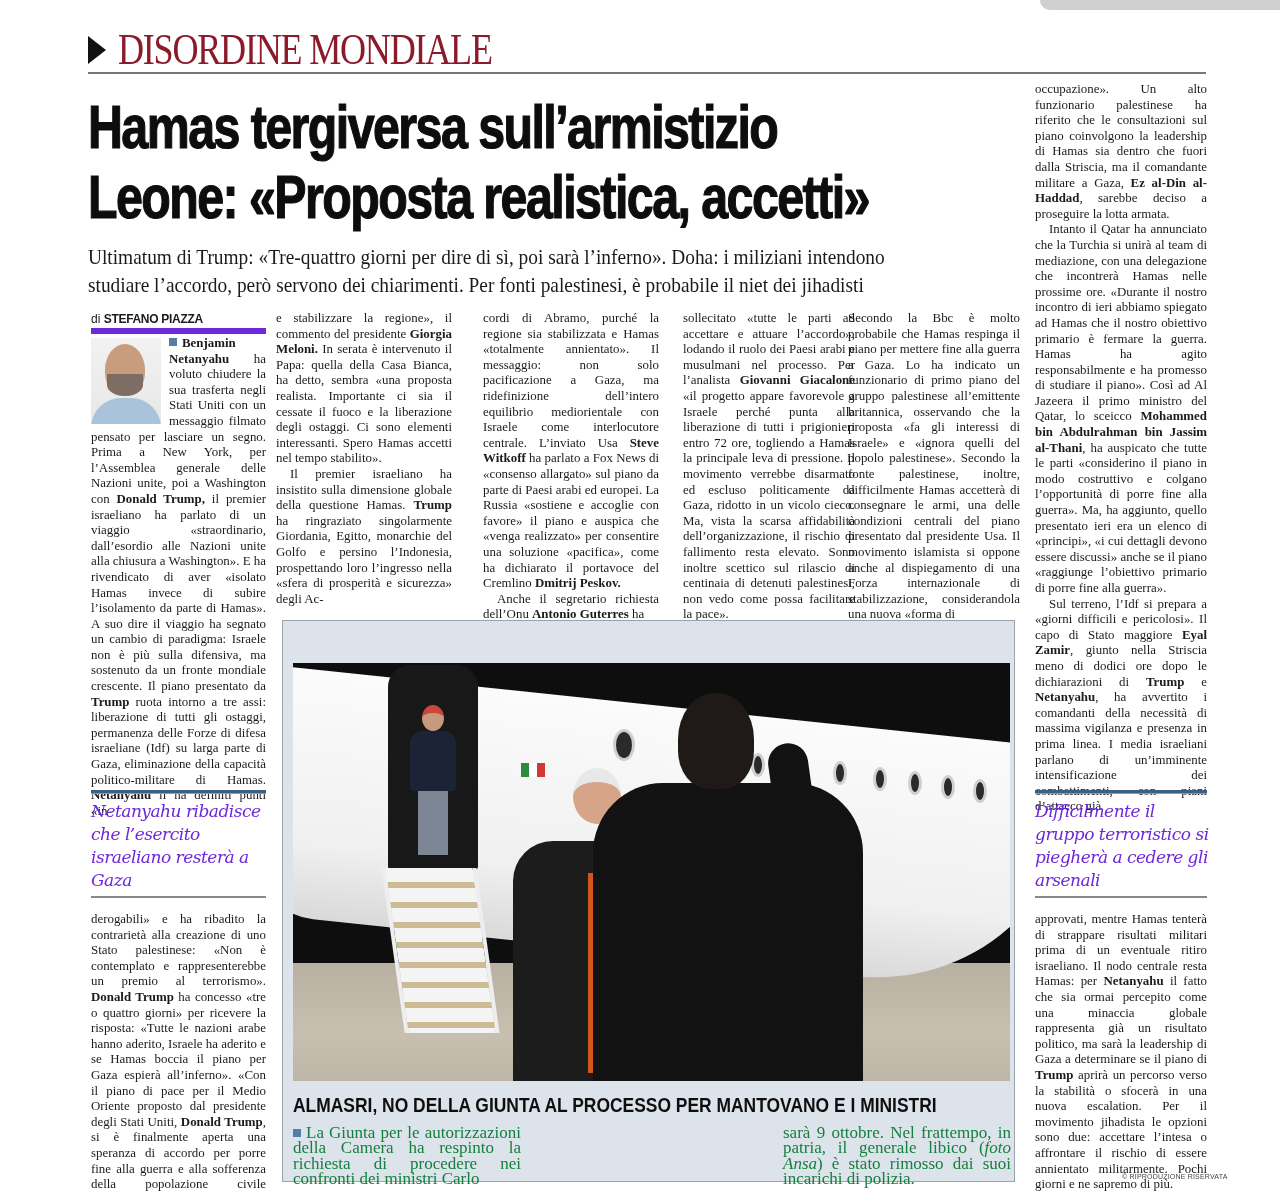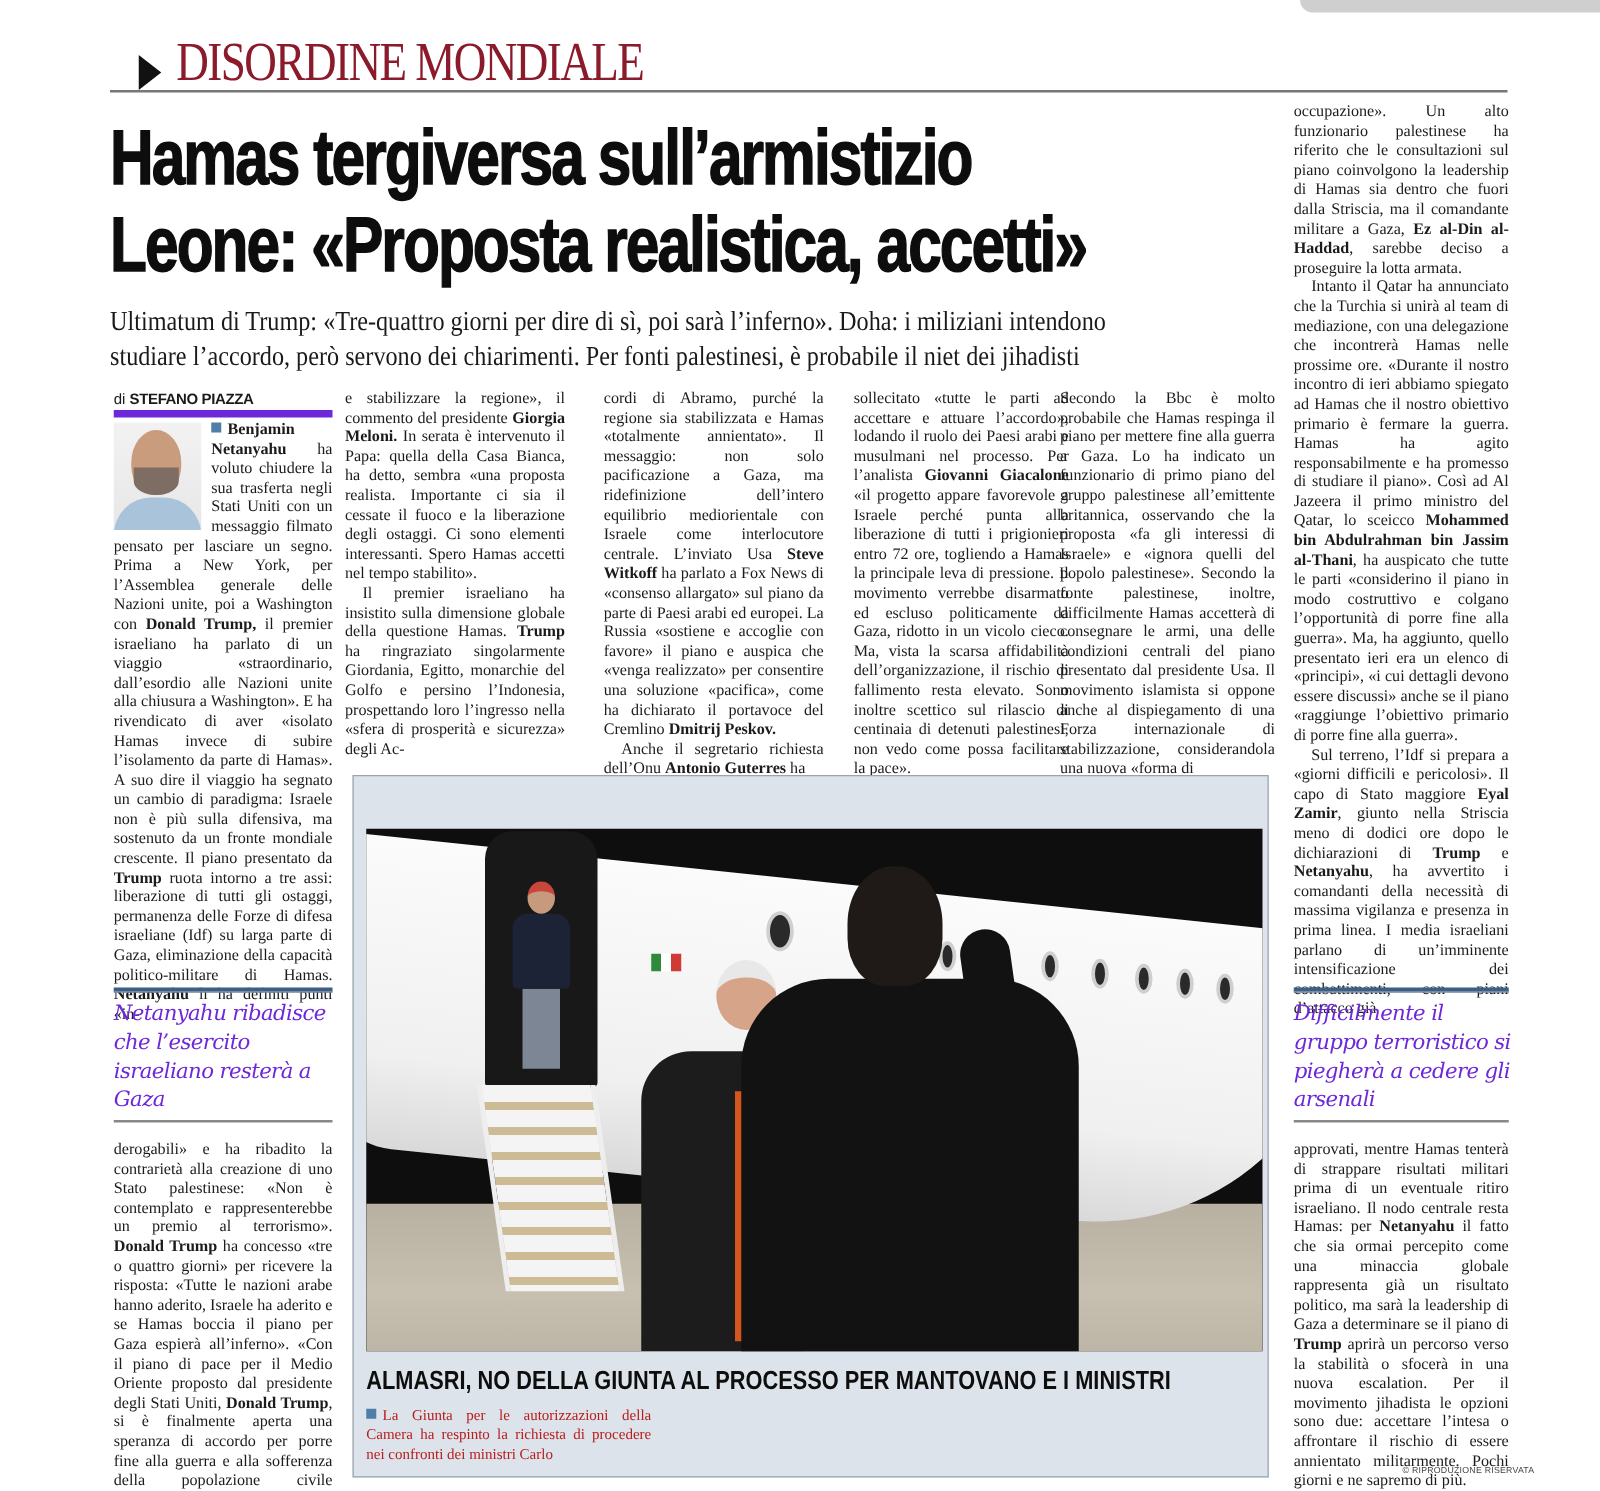--- a/index.html
+++ b/index.html
@@ -1,21 +1,21 @@
 <!DOCTYPE html>
 <html><head>
 <meta charset="utf-8">
 <style>
   * { box-sizing: border-box; margin: 0; padding: 0; }
   html, body { width: 1280px; height: 1193px; background: #ffffff; overflow: hidden; }
   body { position: relative; font-family: "DejaVu Serif", serif; color: #1a1a1a; }
 
   .top-bar { position: absolute; left: 1040px; top: 0; width: 240px; height: 10px; background: #cfcfcf; border-bottom-left-radius: 10px; }
 
-  .section-head { position: absolute; left: 88px; top: 28px; display: flex; align-items: flex-end; margin-left: 23px; }
+  .section-head { position: absolute; left: 88px; top: 28px; display: flex; align-items: center; }
   .section-arrow { width: 0; height: 0; border-top: 14px solid transparent; border-bottom: 14px solid transparent; border-left: 18px solid #111; margin-right: 12px; }
   .section-title { font-family: "Liberation Serif", serif; font-size: 44px; color: #8b1a2b; letter-spacing: -1.5px; transform: scaleX(0.82); transform-origin: left center; line-height: 44px; white-space: nowrap; }
   .section-rule { position: absolute; left: 88px; top: 72px; width: 1118px; height: 2px; background: #777; }
 
   .headline { position: absolute; left: 88px; top: 92px; width: 940px; font-family: "Liberation Sans", sans-serif; font-weight: 900; font-size: 62px; line-height: 70px; letter-spacing: -2px; color: #0d0d0d; }
   .headline div { transform: scaleX(0.78); transform-origin: left center; white-space: nowrap; -webkit-text-stroke: 1.2px #0d0d0d; }
 
   .subhead { position: absolute; left: 88px; top: 243px; width: 1140px; font-family: "Liberation Serif", serif; font-size: 22px; line-height: 28px; color: #1a1a1a; }
   .subhead div { transform: scaleX(0.88); transform-origin: left center; white-space: nowrap; }
 
@@ -57,21 +57,21 @@
   .man2 .h { position: absolute; left: 80px; top: 5px; width: 48px; height: 56px; border-radius: 50%; background: #d6a488; border-top: 14px solid #e8e8e8; }
   .man2 .b { position: absolute; left: 20px; top: 78px; width: 130px; height: 240px; background: #1c1c1c; border-radius: 40px 30px 0 0; }
   .man2 .o { position: absolute; left: 95px; top: 110px; width: 42px; height: 200px; background: #d3561f; }
   .man3 { position: absolute; left: 290px; top: 30px; width: 300px; height: 388px; }
   .man3 .h { position: absolute; left: 95px; top: 0; width: 76px; height: 96px; border-radius: 48% 48% 40% 40%; background: #1f1a17; }
   .man3 .b { position: absolute; left: 10px; top: 90px; width: 270px; height: 300px; background: #121212; border-radius: 70px 70px 0 0; }
   .man3 .arm { position: absolute; left: 190px; top: 50px; width: 40px; height: 110px; background: #121212; border-radius: 20px; transform: rotate(-8deg); }
 
   .box-headline { position: absolute; left: 10px; top: 472px; font-family: "Liberation Sans", sans-serif; font-weight: 900; font-size: 21px; color: #0e0e0e; white-space: nowrap; }
   .box-headline span { display: inline-block; transform: scaleX(0.83); transform-origin: left center; }
-  .box-text { position: absolute; top: 504px; width: 228px; font-family: "Liberation Serif", serif; font-size: 12px; line-height: 15.4px; color: #b91c1c; text-align: justify; }
+  .box-text { position: absolute; top: 504px; width: 228px; font-family: "Liberation Serif", serif; font-size: 17px; line-height: 15.4px; color: #15803d; text-align: justify; }
   .box-text i { font-style: italic; }
 
   .copyright { position: absolute; left: 1122px; top: 1173px; font-family: "Liberation Sans", sans-serif; font-size: 7px; color: #444; letter-spacing: 0.2px; }
 </style>
 </head>
 <body>
 
 <div class="top-bar"></div>
 
 <div class="section-head">
@@ -175,13 +175,14 @@
     <div class="man3">
         <div class="arm"></div>
         <div class="b"></div>
         <div class="h"></div>
       </div>
   </div>
 
   <div class="box-headline"><span>ALMASRI, NO DELLA GIUNTA AL PROCESSO PER MANTOVANO E I MINISTRI</span></div>
 
   <div class="box-text" style="left:10px;"><span class="bullet-sq"></span><span>La Giunta per le autorizzazioni della Camera ha respinto la richiesta di procedere nei confronti dei ministri Carlo</span></div>
+  <div class="box-text" style="left:500px;"><span>sarà 9 ottobre. Nel frattempo, in patria, il generale libico (</span><i>foto Ansa</i><span>) è stato rimosso dai suoi incarichi di polizia.</span></div>
 </div>
 
 </body></html>

